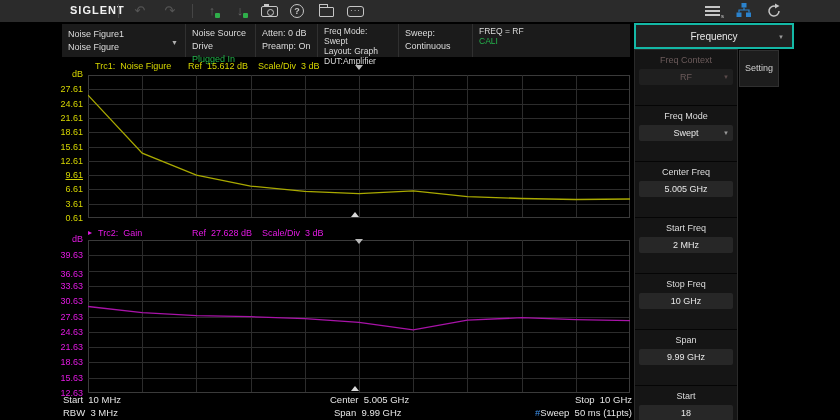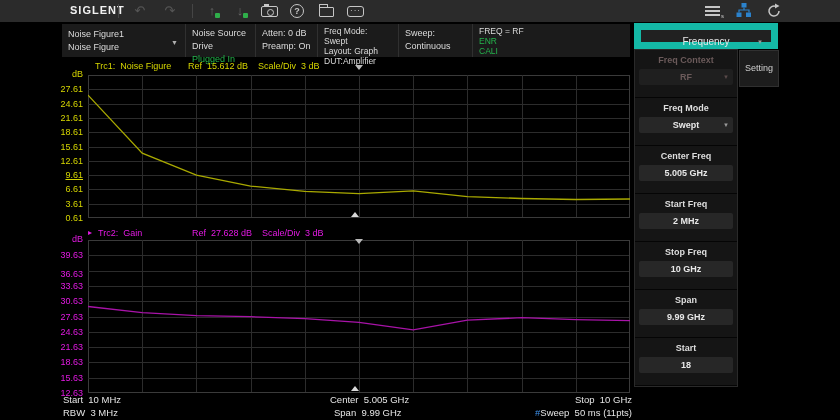--- a/index.html
+++ b/index.html
@@ -61,31 +61,31 @@
   .tri.up { border-left:4px solid transparent; border-right:4px solid transparent;
             border-bottom:5px solid #d8d8d8; }
   .trc2-bullet { position:absolute; font-size:8px; }
 
   
   .bbar span { position:absolute; color:#e4e4e4; font-size:9.5px; white-space:pre; }
   .bbar .right { text-align:right; }
   .hash { color:#3e8fe8; }
 
   
-  .freq-header { position:absolute; left:634px; top:23px; width:144px; height:26px;
-                 background:#212121; border:7px solid #14b8a6; color:#e8e8e8;
+  .freq-header { position:absolute; left:634px; top:23px; width:160px; height:26px;
+                 background:#212121; border:2px solid #14b8a6; color:#e8e8e8;
                  font-size:10px; text-align:center; line-height:24px; }
   .freq-header .arr { position:absolute; right:8px; top:0; font-size:6px; color:#9a9a9a; }
   .setting-tab { position:absolute; left:739px; top:50px; width:40px; height:37px;
                  background:#1d1d1d; border:1px solid #303030; color:#cfcfcf;
                  font-size:9px; text-align:center; line-height:35px; }
   .fields { position:absolute; left:634px; top:49px; width:104px;
             border:1px solid #2a2a2a; background:#151515; }
-  .frow { position:relative; height:48px; border-bottom:1px solid #050505;
-          padding-top:5px;font-weight:bold; }
+  .frow { position:relative; height:56px; border-bottom:1px solid #050505;
+          padding-top:5px; }
   .frow .flabel { display:block; text-align:center; font-size:9px; color:#dedede; }
   .frow .fvalue { position:relative; margin:4px auto 0; width:94px; height:16px;
                   background:#272727; border-radius:2px; color:#e8e8e8; font-size:9px;
                   text-align:center; line-height:16px; }
   .frow .fvalue .arr { position:absolute; right:4px; top:0; font-size:6px; color:#9a9a9a; }
   .frow.disabled .flabel { color:#6b5a5a; }
   .frow.disabled .fvalue { color:#6b5a5a; background:#1f1f1f; }
   .frow.disabled .fvalue .arr { color:#5a4a4a; }
 </style>
 </head>
@@ -145,21 +145,20 @@
     <div class="scell small" style="width:81px">
       <div>Freq Mode: Swept</div>
       <div>Layout: Graph</div>
       <div>DUT:Amplifier</div>
     </div>
     <div class="scell" style="width:74px">
       <div>Sweep: Continuous</div>
     </div>
     <div class="scell small" style="width:156px;border-right:none">
       <div>FREQ = RF</div>
-      <div class="green">ENR</div>
       <div class="green">CALI</div>
     </div>
   </div>
 
   <div class="trc-header" style="top:61px;color:#d6d600">
     <span style="left:95px">Trc1:  Noise Figure</span>
     <span style="left:188px">Ref  15.612 dB</span>
     <span style="left:258px">Scale/Div  3 dB</span>
   </div>
   <div class="ylabels" style="left:40px;top:75px;height:143px;color:#d6d600">

